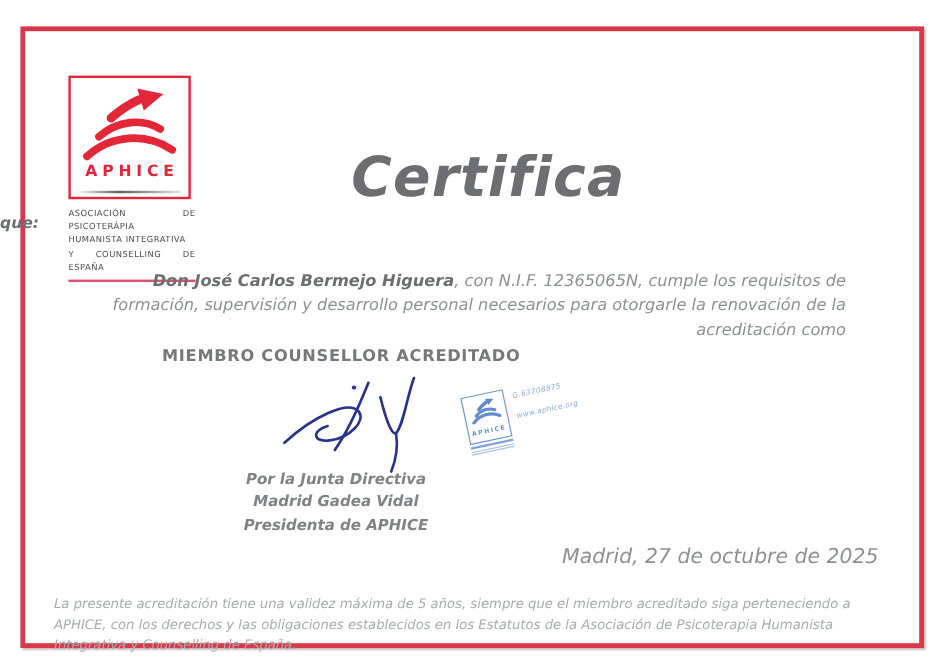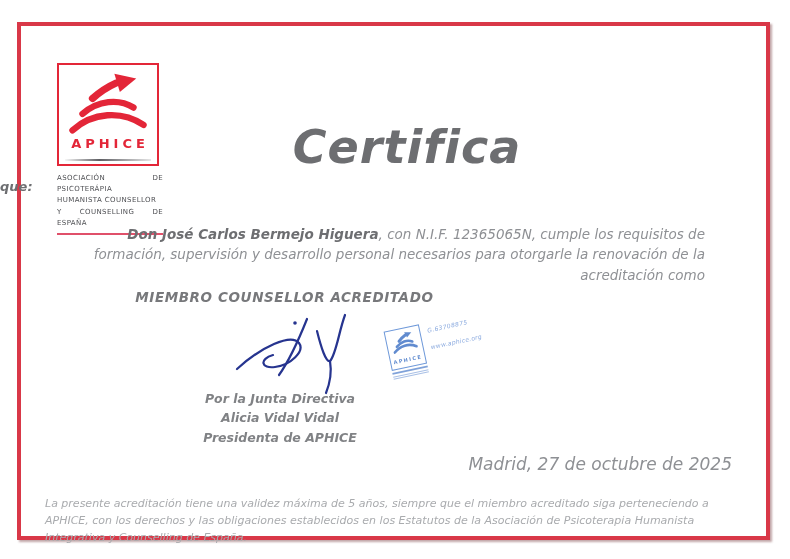--- a/index.html
+++ b/index.html
@@ -45,21 +45,21 @@
     position: absolute; left: 0; top: 179px; width: 100%; text-align: left;
     font-size: 13px; font-weight: bold; font-style: italic; color: #6d6e71;
   }
   .body-par {
     position: absolute; left: 85px; top: 224px; width: 620px; text-align: right;
     font-size: 13.5px; font-style: italic; color: #8e9094; line-height: 1.5;
   }
   .body-par b { color: #6d6e71; }
   .accreditation {
     position: absolute; left: 0; top: 289px; width: 72%; text-align: center;
-    font-size: 13.5px; font-weight: bold; font-style: italic; color: #77787b;
+    font-size: 13.5px; font-weight: bold; color: #77787b;
     letter-spacing: 0.6px;
   }
 
   
   .signature { position: absolute; left: 233px; top: 311px; width: 145px; height: 84px; }
 
   
   .stamp {
     position: absolute; left: 388px; top: 320px; width: 108px; height: 54px;
     transform: rotate(-12deg); opacity: 0.8; display: flex; align-items: flex-start;
@@ -107,21 +107,21 @@
         <path d="M17,46 C34,31 57,29 73,39" stroke="#e32638" stroke-width="7" stroke-linecap="round"></path>
         <path d="M28,29 C37,21 45,16 54,12" stroke="#e32638" stroke-width="8" stroke-linecap="round"></path>
         <polygon points="52,2 76,7 58,22" fill="#e32638"></polygon>
       </svg>
     </span>
     <div class="logo-acronym">APHICE</div>
     <div class="logo-box-baseline"></div>
   </div>
   <div class="logo-orgname">
     <div>ASOCIACIÓN DE PSICOTERÁPIA</div>
-    <div>HUMANISTA COUNSELLOR</div>
+    <div>HUMANISTA INTEGRATIVA</div>
     <div>Y COUNSELLING DE ESPAÑA</div>
   </div>
   <div class="logo-underline"></div>
 </div>
 
 <div class="title">Certifica</div>
 <div class="subtitle">que:</div>
 
 <p class="body-par"><b>Don José Carlos Bermejo Higuera</b><span>, con N.I.F. 12365065N, cumple los requisitos de formación, supervisión y desarrollo personal necesarios para otorgarle la renovación de la acreditación como</span></p>
 
@@ -157,19 +157,19 @@
     </div>
   </div>
   <div class="stamp-right">
     <div class="stamp-cif">G.63708875</div>
     <div class="stamp-web">www.aphice.org</div>
   </div>
 </div>
 
 <div class="signer">
   <div>Por la Junta Directiva</div>
-  <div>Alicia Vidal Vidal</div>
+  <div>Madrid Gadea Vidal</div>
   <div>Presidenta de APHICE</div>
 </div>
 
 <div class="dateline">Madrid, 27 de octubre de 2025</div>
 
 <div class="footnote">La presente acreditación tiene una validez máxima de 5 años, siempre que el miembro acreditado siga perteneciendo a APHICE, con los derechos y las obligaciones establecidos en los Estatutos de la Asociación de Psicoterapia Humanista Integrativa y Counselling de España.</div>
 
 </body></html>

